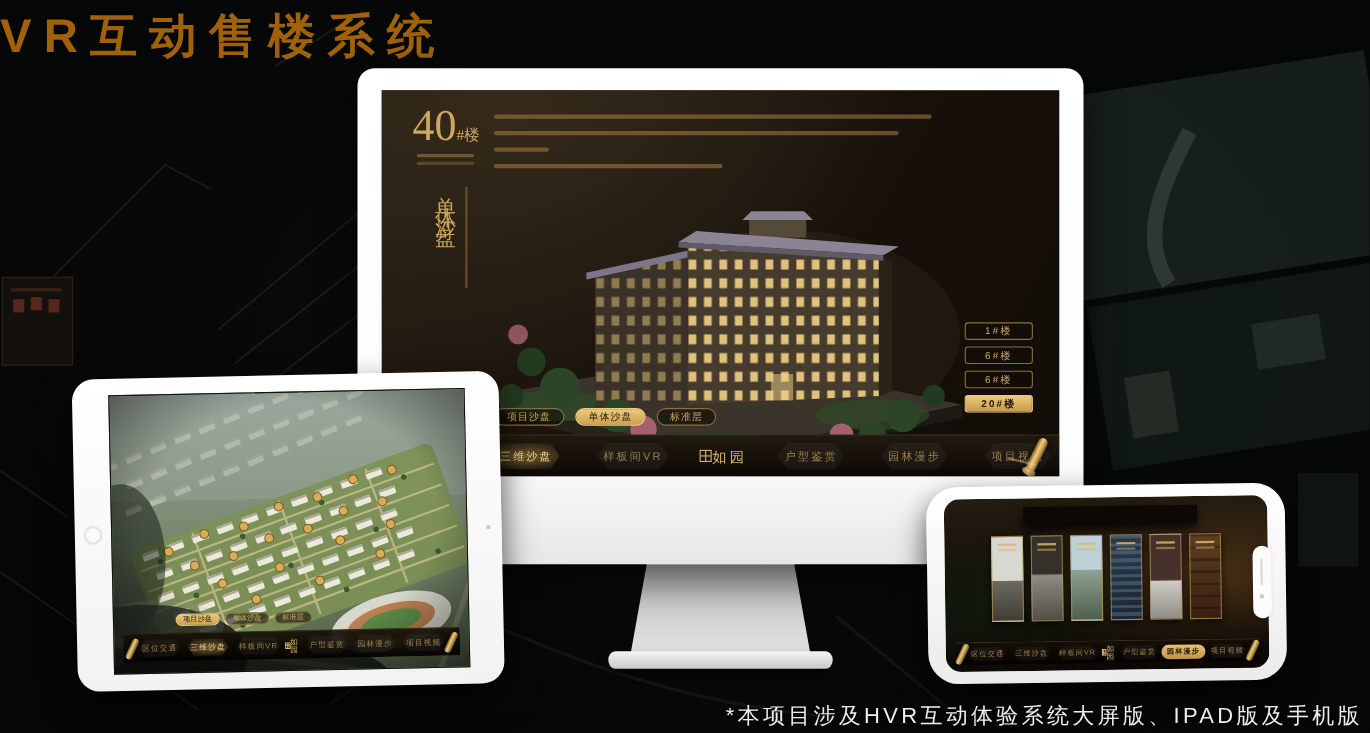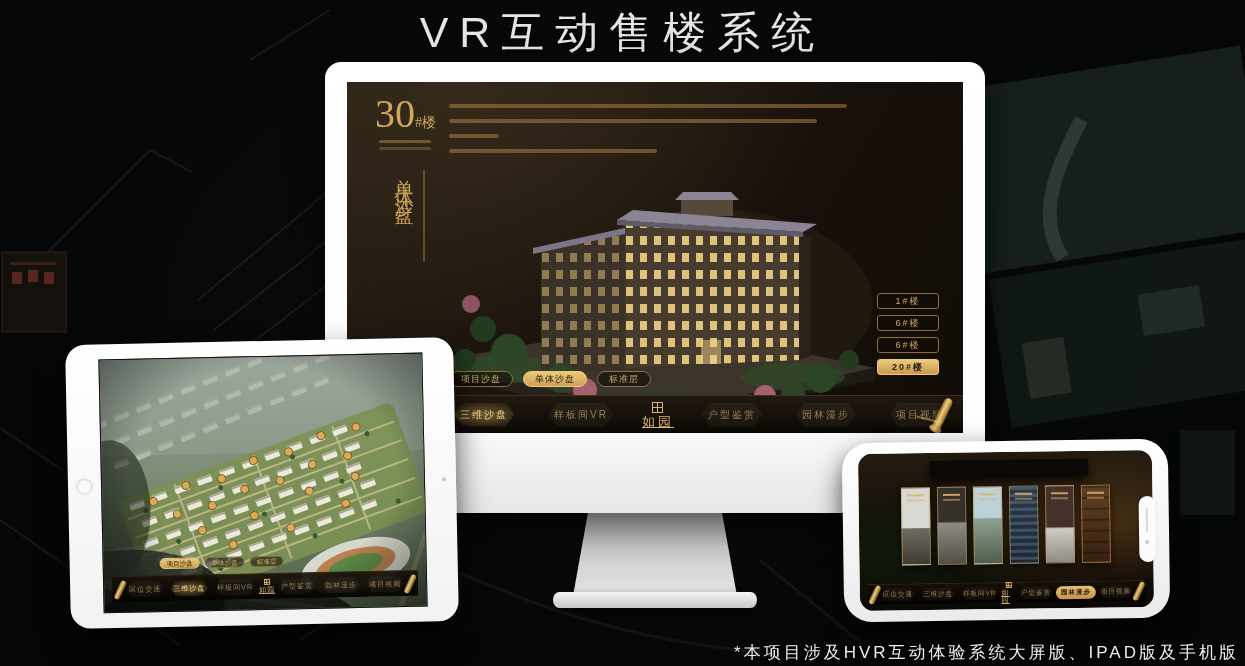--- a/index.html
+++ b/index.html
@@ -8,27 +8,27 @@
     font-family:"Liberation Sans", sans-serif;
     background: radial-gradient(ellipse at 50% 45%, #0b0e0c 0%, #050606 75%);
   }
   [data-interactable] { box-sizing:border-box; }
 
   
   .bg-art { position:absolute; left:0; top:0; }
 
   
   .page-title {
-    position:absolute; top:4px; left:0; right:0; text-align:center;
-    color:#e5e5e5; font-size:43px; font-weight:normal; letter-spacing:11px;
+    position:absolute; top:4px; left:0; right:0; text-align:left;
+    color:#a16207; font-size:43px; font-weight:bold; letter-spacing:11px;
     text-shadow:0 1px 2px rgba(0,0,0,.8);
   }
   .footnote {
     position:absolute; right:6px; bottom:2px; color:#ededed;
-    font-size:17px; letter-spacing:3px; text-shadow:0 1px 2px #000;
+    font-size:20px; letter-spacing:3px; text-shadow:0 1px 2px #000;
   }
 
   
   .monitor {
     position:absolute; left:325px; top:62px; width:660px; height:451px;
     background:linear-gradient(180deg,#ffffff 0%,#fdfdfd 78%,#e6e6e6 100%);
     border-radius:16px; box-shadow:0 14px 34px rgba(0,0,0,.65);
   }
   .monitor-screen {
     position:absolute; left:22px; top:20px; width:616px; height:351px; overflow:hidden;
@@ -93,21 +93,21 @@
   }
   .nav-item {
     font-size:10px; letter-spacing:2px; color:#9c7f4e; padding:5px 12px; cursor:pointer;
     clip-path:polygon(8% 50%,20% 0,80% 0,92% 50%,80% 100%,20% 100%);
     background:rgba(255,255,255,.045); white-space:nowrap;
   }
   .nav-item.active {
     color:#f2d68e;
     background:radial-gradient(ellipse at center, rgba(209,168,92,.5), rgba(201,161,88,.07) 78%);
   }
-  .nav-logo { display:flex; flex-direction:column; align-items:center; color:#d9b56b; line-height:1;text-decoration:underline; }
+  .nav-logo { display:flex; flex-direction:row; align-items:center; color:#d9b56b; line-height:1; }
   .nav-logo .logo-text { font-family:"Liberation Serif", serif; font-size:13px; letter-spacing:3px; margin-top:2px; }
   .seal { display:inline-block; width:11px; height:11px; border:1px solid #d9b56b; position:relative; }
   .seal::before { content:''; position:absolute; inset:0;
     background:linear-gradient(#d9b56b,#d9b56b) center/100% 1px no-repeat,
                linear-gradient(#d9b56b,#d9b56b) center/1px 100% no-repeat; }
   .scroll-icon {
     width:9px; height:34px; border-radius:5px; position:absolute; right:16px; top:1px;
     background:linear-gradient(90deg,#7a5a22,#f0cd7e 40%,#caa14e 70%,#6e5120);
     transform:rotate(26deg); box-shadow:0 0 6px rgba(0,0,0,.6); cursor:pointer;
   }
@@ -227,21 +227,21 @@
 </svg>
 
 <div class="page-title" data-interactable="false">VR互动售楼系统</div>
 
 <div class="stand-neck" data-interactable="false"></div>
 <div class="stand-base" data-interactable="false"></div>
 <div class="monitor" data-interactable="false">
   <div class="monitor-screen" data-interactable="false">
 
     <div class="ms-heading" data-interactable="false">
-      <span class="ms-num" data-interactable="false">30</span><span class="ms-num-suffix" data-interactable="false">#楼</span>
+      <span class="ms-num" data-interactable="false">40</span><span class="ms-num-suffix" data-interactable="false">#楼</span>
       <div class="ms-en" data-interactable="false"></div>
     </div>
     <div class="ms-vert" data-interactable="false">单体沙盘</div>
     <div class="ms-vert-en" data-interactable="false"></div>
 
     <div class="ms-para" data-interactable="false">
       <div class="bar b1" data-interactable="false"></div>
       <div class="bar b2" data-interactable="false"></div>
       <div class="bar b3" data-interactable="false"></div>
       <div class="bar b4" data-interactable="false"></div>

